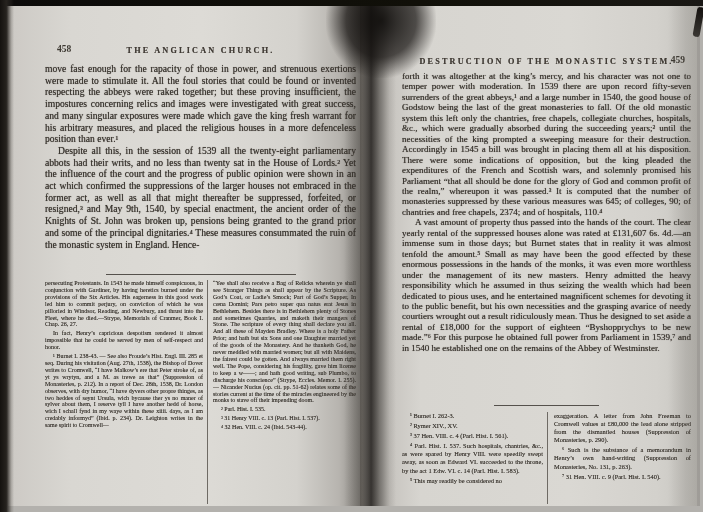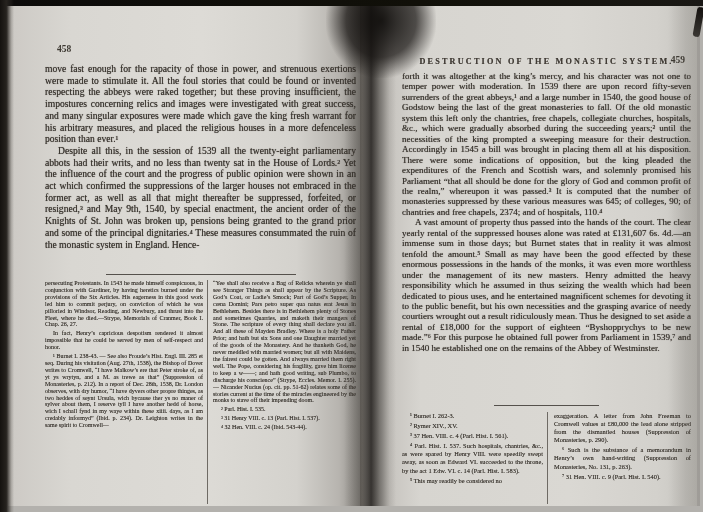--- a/index.html
+++ b/index.html
@@ -57,20 +57,21 @@
   .fncol p.indent{text-indent:8px;}
 </style>
 </head>
 <body>
 
 <div id="stage">
 
   <div class="page page-left">
     <div class="pagehead">
       <span class="pagenum">458</span>
+      <span class="runhead">THE ANGLICAN CHURCH.</span>
     </div>
     <div class="body">
         <p>move fast enough for the rapacity of those in power, and strenuous exertions were made to stimulate it.  All the foul stories that could be found or invented respecting the abbeys were raked together; but these proving insufficient, the impostures concerning relics and images were investigated with great success, and many singular exposures were made which gave the king fresh warrant for his arbitrary measures, and placed the religious houses in a more defenceless position than ever.¹</p>
         <p class="indent">Despite all this, in the session of 1539 all the twenty-eight parliamentary abbots had their writs, and no less than twenty sat in the House of Lords.²  Yet the influence of the court and the progress of public opinion were shown in an act which confirmed the suppressions of the larger houses not embraced in the former act, as well as all that might thereafter be suppressed, forfeited, or resigned,³ and May 9th, 1540, by special enactment, the ancient order of the Knights of St. John was broken up, pensions being granted to the grand prior and some of the principal dignitaries.⁴  These measures consummated the ruin of the monastic system in England.  Hence-</p>
       </div>
     <div class="fnrule"></div>
     <div class="footnotes">
       <div class="fncol fncol-a">
           <p>persecuting Protestants.  In 1543 he made himself conspicuous, in conjunction with Gardiner, by having heretics burned under the provisions of the Six Articles.  His eagerness in this good work led him to commit perjury, on conviction of which he was pilloried in Windsor, Reading, and Newbury, and thrust into the Fleet, where he died.—Strype, Memorials of Cranmer, Book I. Chap. 26, 27.</p>
           <p class="indent">In fact, Henry’s capricious despotism rendered it almost impossible that he could be served by men of self-respect and honor.</p>

